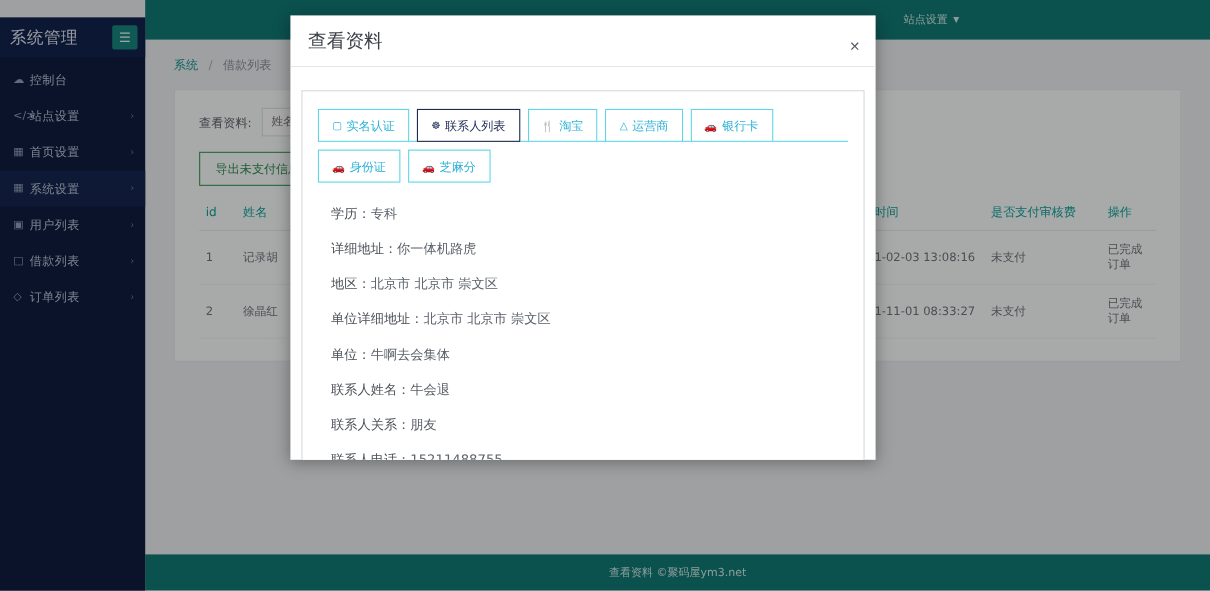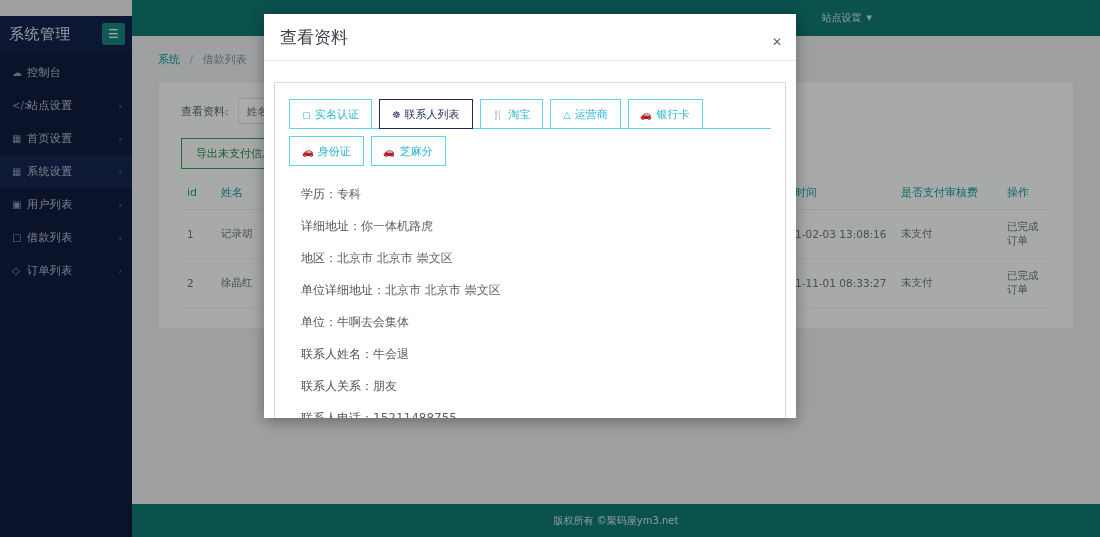--- a/index.html
+++ b/index.html
@@ -260,21 +260,21 @@
             <td>1-11-01 08:33:27</td>
             <td>未支付</td>
             <td>已完成订单</td>
           </tr>
         </tbody>
       </table>
     </div>
   </div>
 
   <div class="footer">
-    <span>版权所有 ©聚码屋ym3.net</span>
+    <span>查看资料 ©聚码屋ym3.net</span>
   </div>
 
   <div class="dim"></div>
 
   <div class="modal">
     <div class="modal-head">
       <div class="modal-title">查看资料</div>
       <div class="modal-close">✕</div>
     </div>
     <div class="modal-body">

